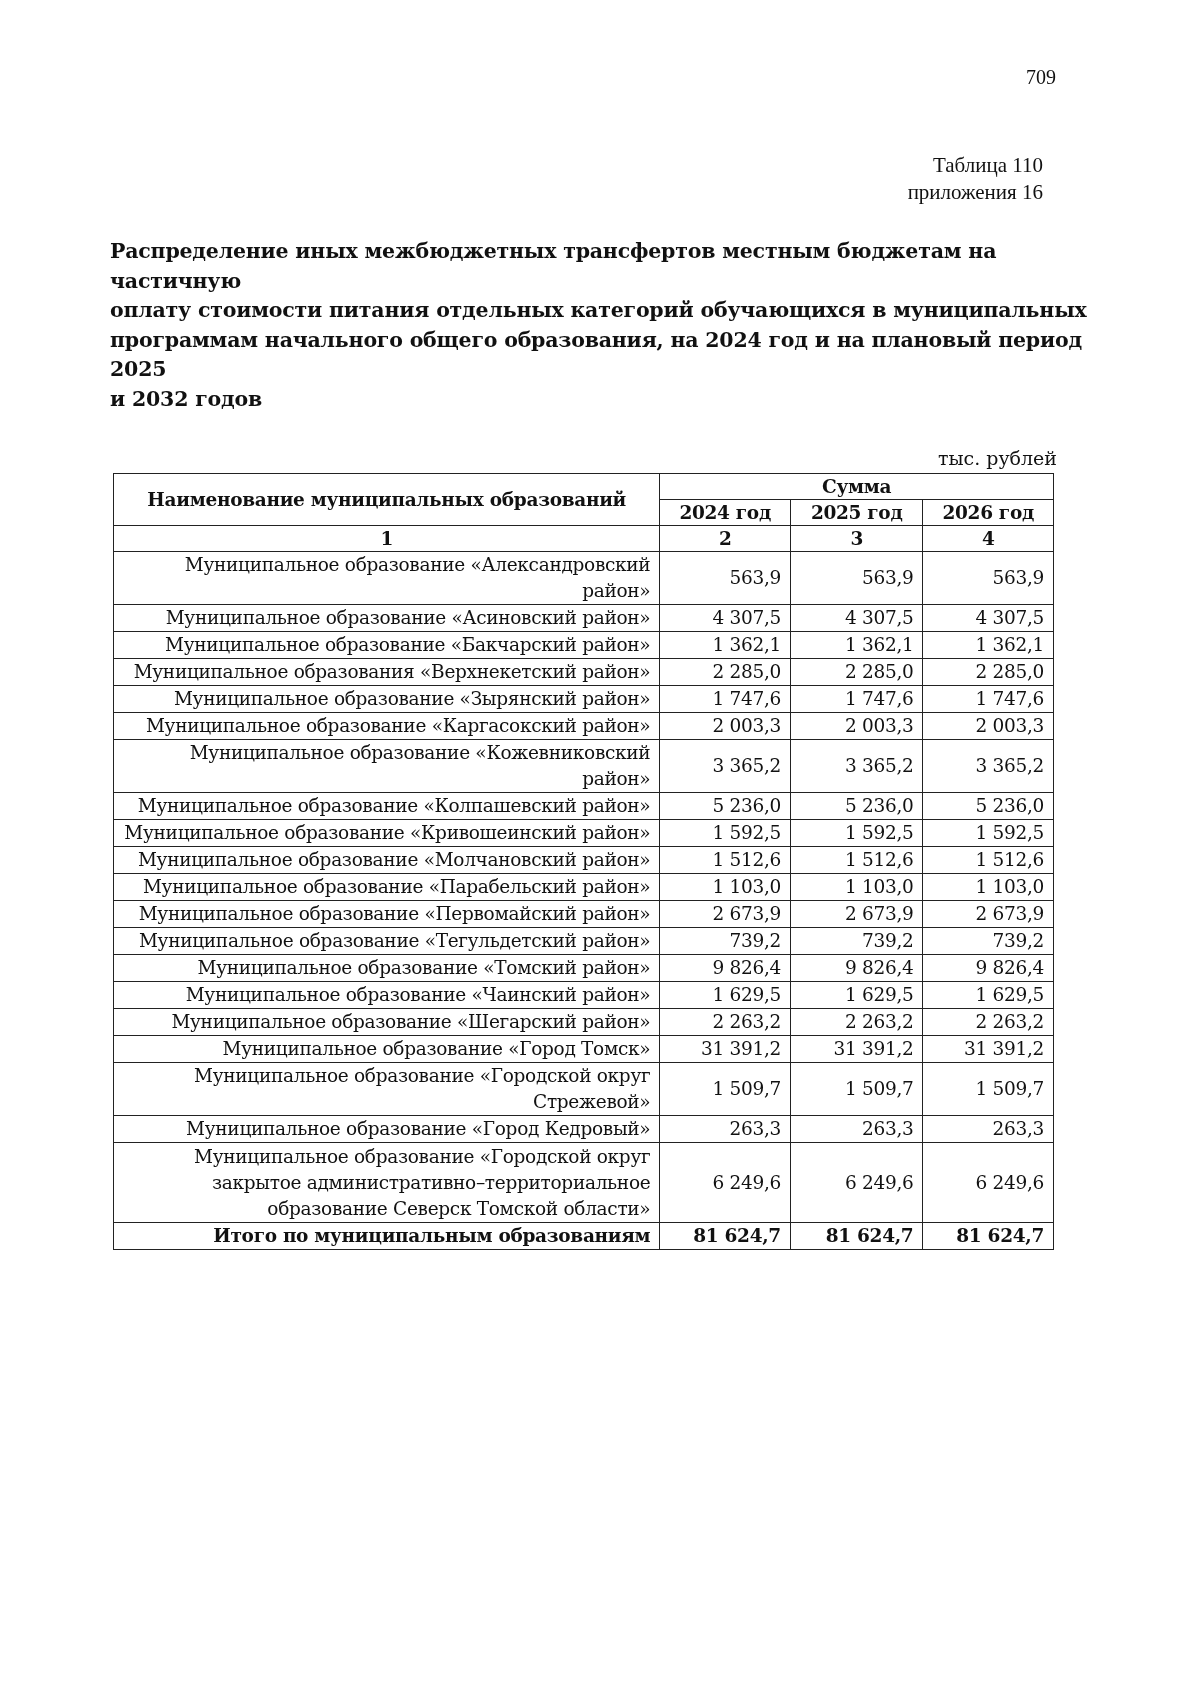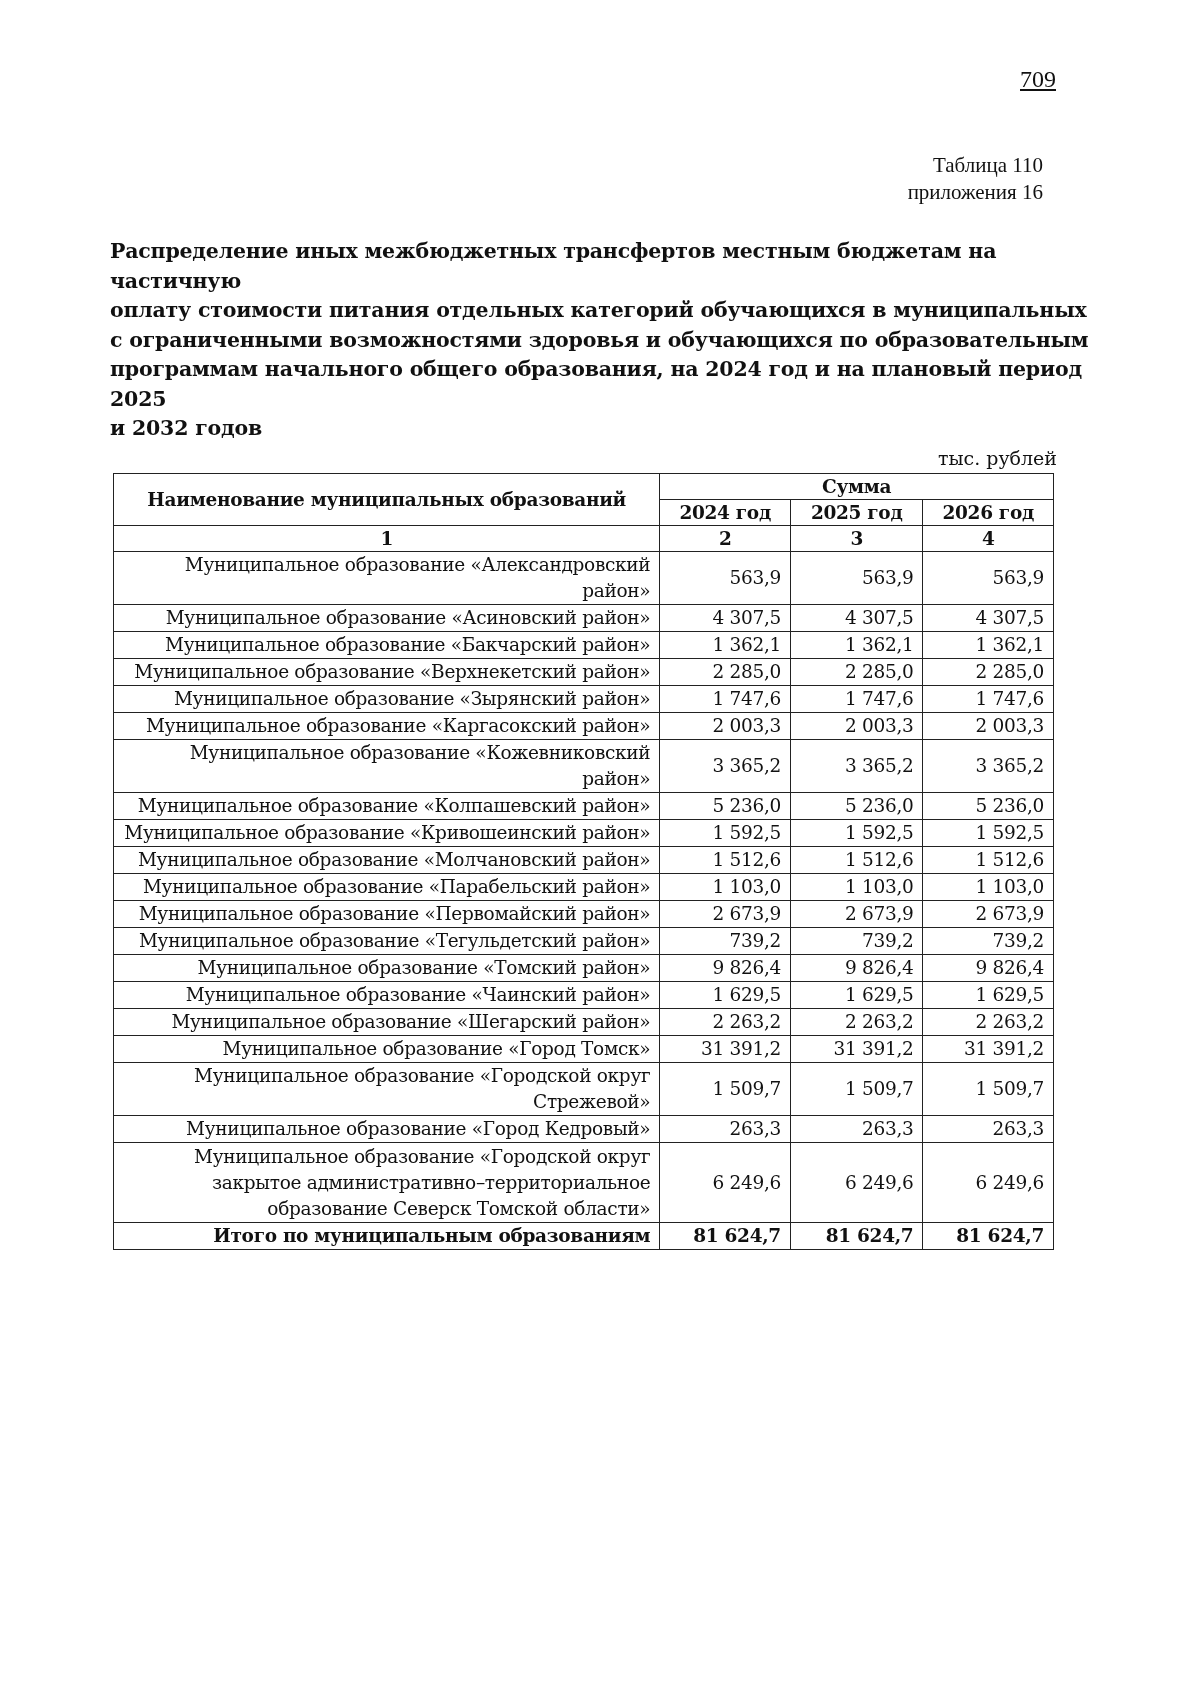--- a/index.html
+++ b/index.html
@@ -11,23 +11,22 @@
       width: 1200px;
       height: 1698px;
       position: relative;
       font-family: "DejaVu Serif", "Liberation Serif", serif;
       color: #111111;
     }
     .page-number {
       position: absolute;
       top: 66px;
       right: 144px;
-      font-size: 24px;
+      font-size: 20px;
       font-family: "Liberation Serif", serif;
-      text-decoration: underline;
     }
     .table-ref {
       position: absolute;
       top: 152px;
       right: 157px;
       text-align: right;
       font-size: 21px;
       line-height: 27px;
       font-family: "Liberation Serif", serif;
     }
@@ -103,21 +102,20 @@
 <div class="page-number">709</div>
 
 <div class="table-ref">
   <div>Таблица 110</div>
   <div>приложения 16</div>
 </div>
 
 <div class="doc-title">
   <div>Распределение иных межбюджетных трансфертов местным бюджетам на частичную</div>
   <div>оплату стоимости питания отдельных категорий обучающихся в муниципальных</div>
-  <div>с ограниченными возможностями здоровья и обучающихся по образовательным</div>
   <div>программам начального общего образования, на 2024 год и на плановый период 2025</div>
   <div>и 2032 годов</div>
 </div>
 
 <div class="units">тыс. рублей</div>
 
 <table class="main">
   <thead>
     <tr>
       <th class="name-head" rowspan="2">Наименование муниципальных образований</th>
@@ -148,21 +146,21 @@
       <td class="num">4 307,5</td>
       <td class="num">4 307,5</td>
     </tr>
     <tr>
       <td class="name">Муниципальное образование «Бакчарский район»</td>
       <td class="num">1 362,1</td>
       <td class="num">1 362,1</td>
       <td class="num">1 362,1</td>
     </tr>
     <tr>
-      <td class="name">Муниципальное образование «Верхнекетский район»</td>
+      <td class="name">Муниципальное образования «Верхнекетский район»</td>
       <td class="num">2 285,0</td>
       <td class="num">2 285,0</td>
       <td class="num">2 285,0</td>
     </tr>
     <tr>
       <td class="name">Муниципальное образование «Зырянский район»</td>
       <td class="num">1 747,6</td>
       <td class="num">1 747,6</td>
       <td class="num">1 747,6</td>
     </tr>

